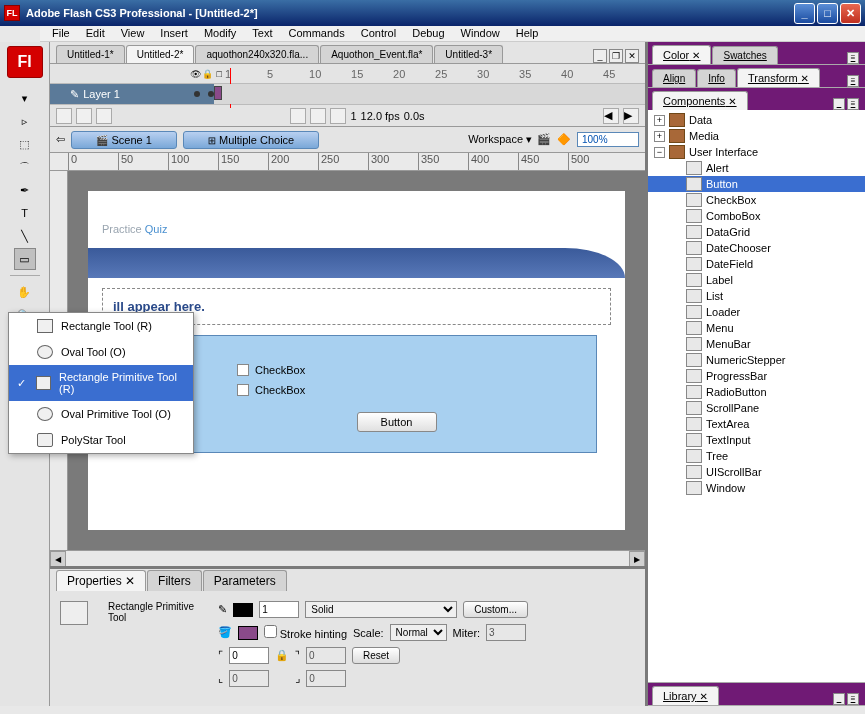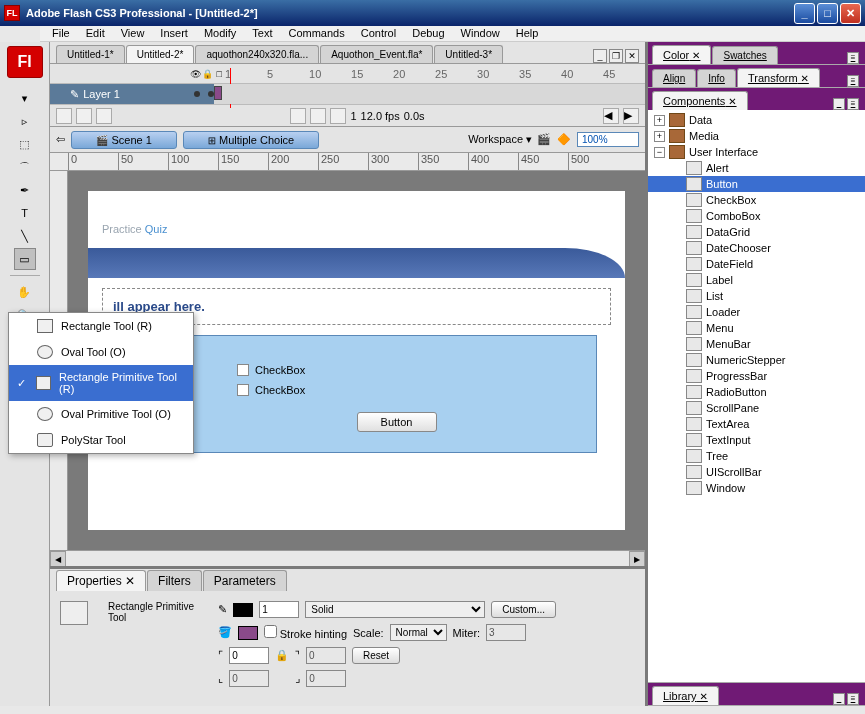--- a/index.html
+++ b/index.html
@@ -301,21 +301,21 @@
       <div class="props-body">
         <div>
           <div class="ico"></div>
         </div>
         <div class="lbl">Rectangle Primitive Tool</div>
         <div class="props-controls">
           <div class="props-row">
             <span>✎</span>
             <div class="sw" style="background:#000"></div>
             <input type="text" value="1" style="">
-            <select style="width:180px"><option>Solid</option></select>
+            <select style="width:152px"><option>Solid</option></select>
             <button class="btn-sm">Custom...</button>
           </div>
           <div class="props-row">
             <span>🪣</span>
             <div class="sw" style="background:#8a4a8a"></div>
             <label><input type="checkbox" style=""> <span>Stroke hinting</span></label>
             <span>Scale:</span>
             <select><option>Normal</option></select>
             <span>Miter:</span>
             <input type="text" disabled="" value="3" style="">

